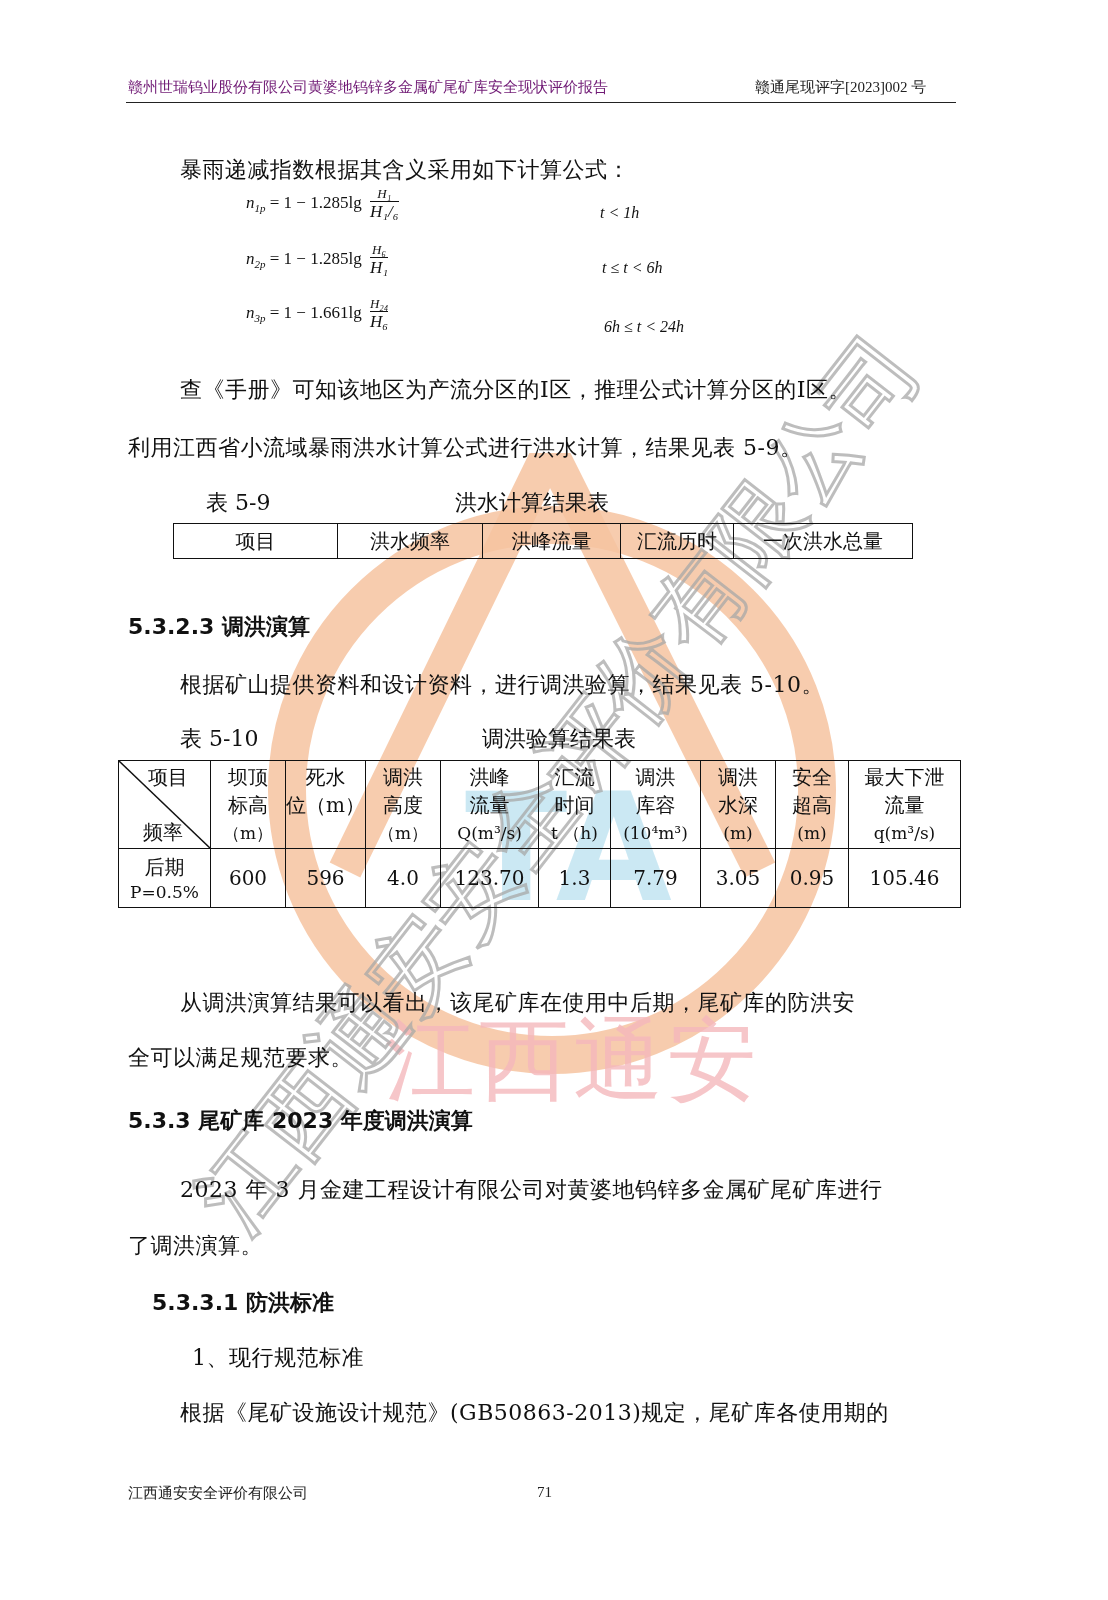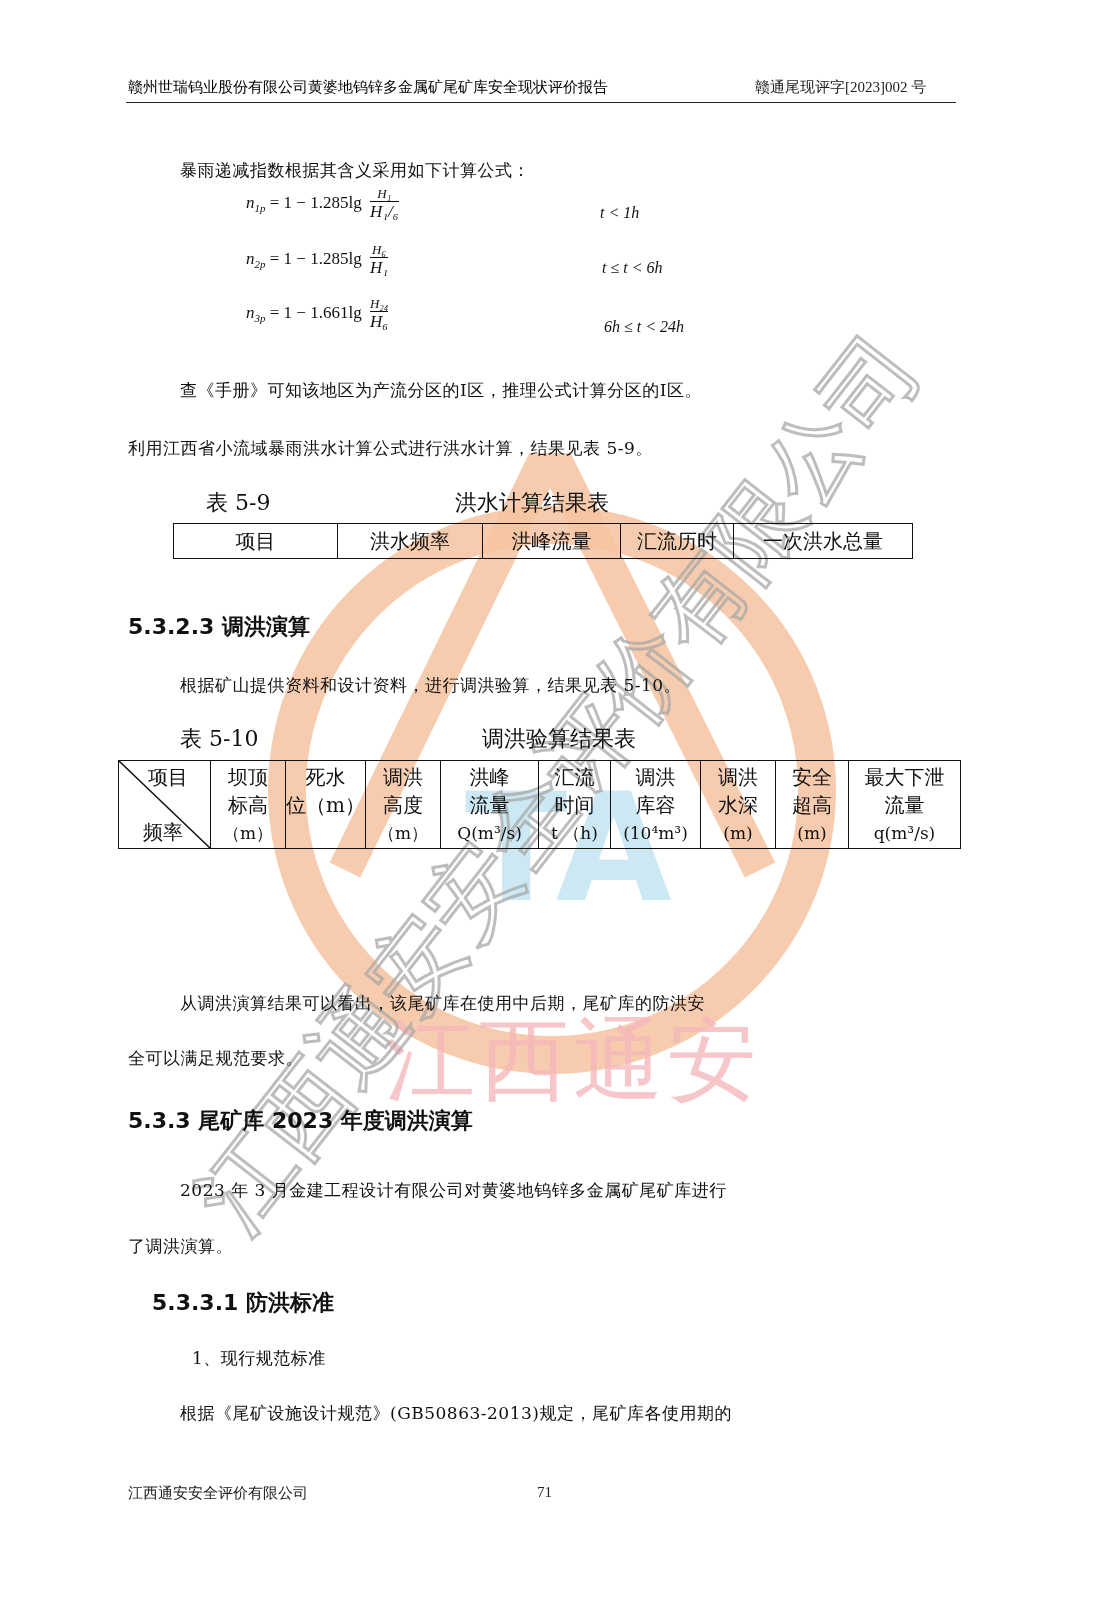--- a/index.html
+++ b/index.html
@@ -1,24 +1,24 @@
 <!DOCTYPE html>
 <html><head>
 <meta charset="utf-8">
 <style>
   html, body { margin: 0; padding: 0; }
   body {
     width: 1108px; height: 1600px; background: #ffffff; position: relative; overflow: hidden;
     font-family: "DejaVu Serif", "Liberation Serif", serif; color: #111;
   }
   .abs { position: absolute; }
-  .header-left { left: 128px; top: 78px; font-size: 15px; color: #000000; white-space: nowrap; }
+  .header-left { left: 128px; top: 78px; font-size: 15px; color: #701a75; white-space: nowrap; }
   .header-right { left: 755px; top: 78px; font-size: 15px; color: #222; white-space: nowrap; font-family: "Liberation Serif", serif; }
   .header-rule { left: 126px; top: 102px; width: 830px; height: 0; border-top: 1.5px solid #222; }
-  .para { font-size: 17px; line-height: 56px; white-space: nowrap; letter-spacing: 0.5px; }
+  .para { font-size: 22px; line-height: 56px; white-space: nowrap; letter-spacing: 0.5px; }
   .formula { font-family: "Liberation Serif", "DejaVu Serif", serif; font-size: 17px; white-space: nowrap; }
   .formula i { font-style: italic; }
   .frac { display: inline-block; vertical-align: middle; text-align: center; margin-left: 4px; }
   .frac .num { display: block; font-size: 13px; font-style: italic; line-height: 15px; }
   .frac .den { display: block; font-size: 17px; font-style: italic; line-height: 20px; }
   .cond { font-family: "Liberation Serif", serif; font-style: italic; font-size: 16px; white-space: nowrap; margin-left: 22px; }
   .heading { font-size: 22px; font-weight: bold; white-space: nowrap; font-family: "DejaVu Sans", "Liberation Sans", sans-serif; }
   .caption { font-size: 22px; white-space: nowrap; }
   table.t { position: absolute; border-collapse: collapse; table-layout: fixed; font-size: 20px; }
   table.t td { border: 1.5px solid #111; text-align: center; vertical-align: middle; padding: 0; line-height: 28px; }
@@ -165,20 +165,35 @@
           <div>安全</div>
           <div>超高</div>
           <div class="small">(m)</div>
         </td>
     <td>
           <div>最大下泄</div>
           <div>流量</div>
           <div class="small">q(m³/s)</div>
         </td>
   </tr>
+  <tr style="height:59px;">
+    <td>
+          <div>后期</div>
+          <div class="small" style="line-height:22px;">P=0.5%</div>
+        </td>
+    <td>600</td>
+    <td>596</td>
+    <td>4.0</td>
+    <td>123.70</td>
+    <td>1.3</td>
+    <td>7.79</td>
+    <td>3.05</td>
+    <td>0.95</td>
+    <td>105.46</td>
+  </tr>
 </tbody>
   </table>
 
 <div class="abs para" style="left:180px;top:975px;z-index:2;">从调洪演算结果可以看出，该尾矿库在使用中后期，尾矿库的防洪安</div>
 <div class="abs para" style="left:128px;top:1030px;z-index:2;">全可以满足规范要求。</div>
 
 <div class="abs heading" style="left:128px;top:1106px;z-index:2;">5.3.3 尾矿库 2023 年度调洪演算</div>
 <div class="abs para" style="left:180px;top:1162px;z-index:2;">2023 年 3 月金建工程设计有限公司对黄婆地钨锌多金属矿尾矿库进行</div>
 <div class="abs para" style="left:128px;top:1218px;z-index:2;">了调洪演算。</div>
 

